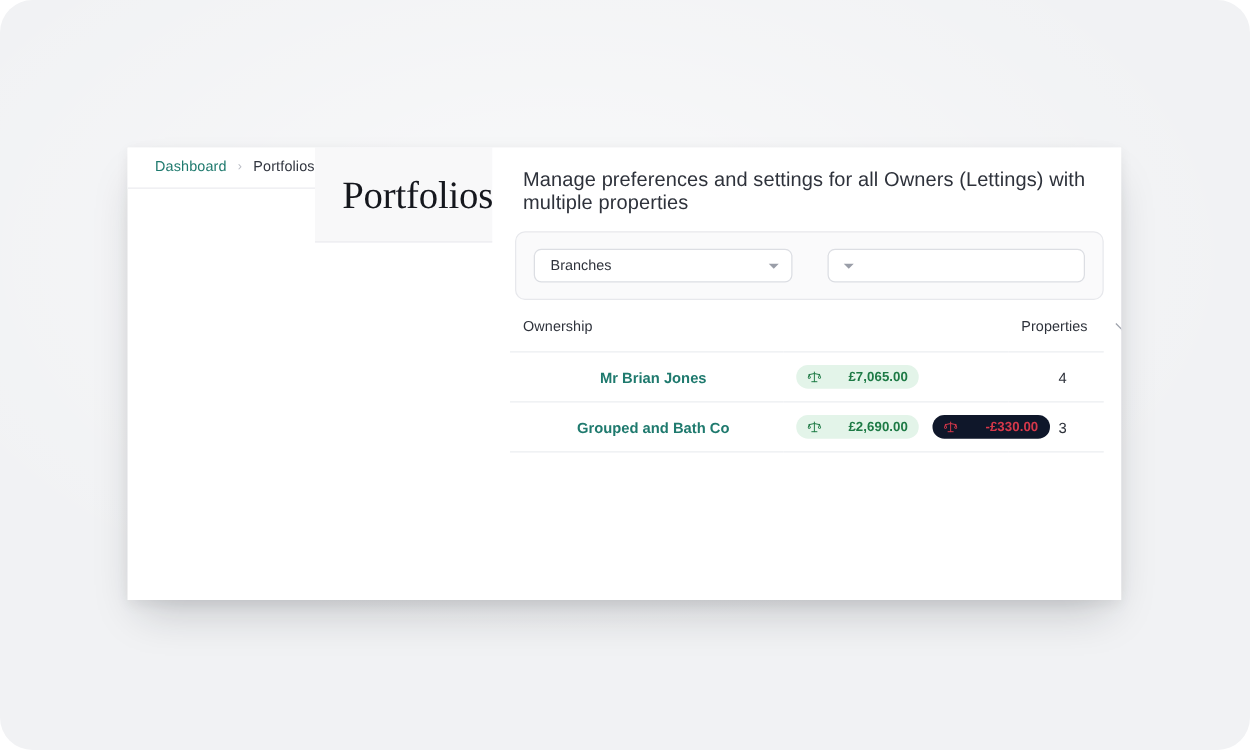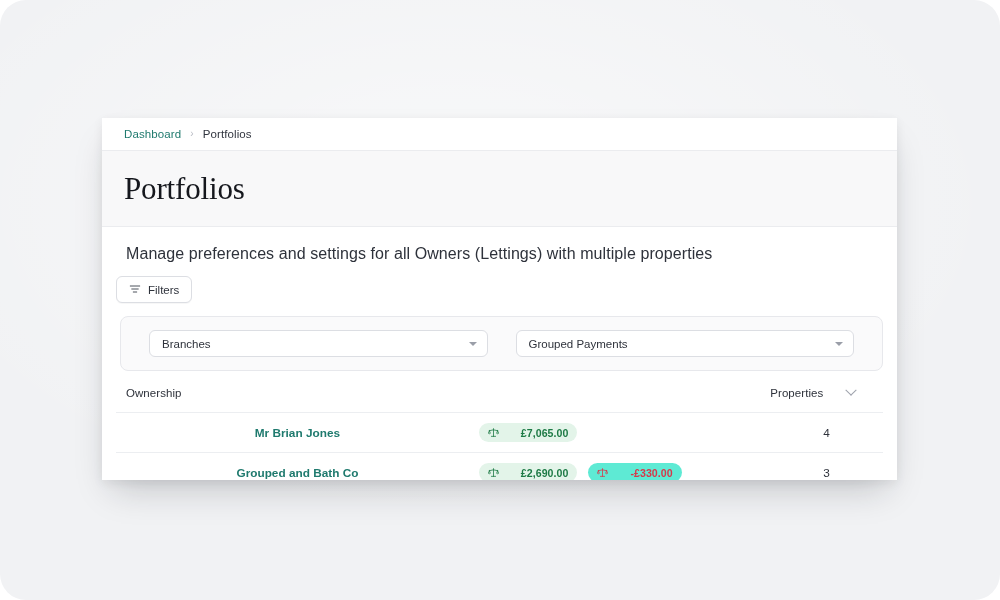--- a/index.html
+++ b/index.html
@@ -39,21 +39,21 @@
     position: absolute;
     left: 102px;
     top: 118px;
     width: 795px;
     height: 362px;
     background: #ffffff;
     box-shadow: 0 18px 34px -10px rgba(22,26,35,0.22),
                 0 3px 10px rgba(22,26,35,0.07);
     z-index: 2;
     display: flex;
-    flex-direction: column;
+    flex-direction: row;
     overflow: hidden;
   }
 
   
   .breadcrumb-bar {
     height: 33px;
     background: #ffffff;
     border-bottom: 1px solid #ebecef;
     display: flex;
     align-items: center;
@@ -133,21 +133,21 @@
     cursor: pointer;
     box-shadow: 0 1px 1px rgba(20,24,32,0.035);
   }
 
   
   .filter-panel {
     margin: 13px 14px 0 18px;
     border: 1px solid #e7e8ec;
     border-radius: 8px;
     background: #fafafb;
-    padding: 13px 28px;
+    padding: 13px 14px;
     display: flex;
     gap: 28px;
   }
   .select-box {
     flex: 1 1 0;
     height: 27px;
     background: #ffffff;
     border: 1px solid #dcdee3;
     border-radius: 6px;
     display: flex;
@@ -228,21 +228,21 @@
     gap: 22px;
     height: 19px;
     padding: 0 9px;
     border-radius: 10px;
     font-size: 10.6px;
     font-weight: 700;
     letter-spacing: 0.005em;
     white-space: nowrap;
   }
   .badge.pos { background: #e3f4e9; color: #1d7a45; }
-  .badge.neg { background: #5eead4; color: #d6384a; }
+  .badge.neg { background: #0f172a; color: #d6384a; }
 
   .badge svg { display: block; flex: 0 0 auto; }
 
   .props-val {
     font-size: 11.8px;
     color: #2e323b;
     font-weight: 400;
   }
 </style>
 </head>
@@ -259,40 +259,29 @@
     </div>
 
     <div class="title-band">
       <h1 class="page-title">Portfolios</h1>
     </div>
 
     <div class="app-body">
 
       <div class="subtitle">Manage preferences and settings for all Owners (Lettings) with multiple properties</div>
 
-      <div class="filters-row">
-        <button class="filters-btn">
-          <span>
-            <svg width="12" height="12" viewBox="0 0 14 14" fill="none">
-              <path d="M1.5 3.5h11M3.2 7h7.6M5 10.5h4" stroke="#4a4f59" stroke-width="1.15" stroke-linecap="round"></path>
-            </svg>
-          </span>
-          <span>Filters</span>
-        </button>
-      </div>
 
       <div class="filter-panel">
 
         <div class="select-box">
           <span class="select-label">Branches</span>
           <span class="caret"></span>
         </div>
 
         <div class="select-box">
-          <span class="select-label">Grouped Payments</span>
           <span class="caret"></span>
         </div>
 
       </div>
 
       <div class="table-wrap">
         <table>
           <thead>
             <tr>
               <th class="col-ownership">

